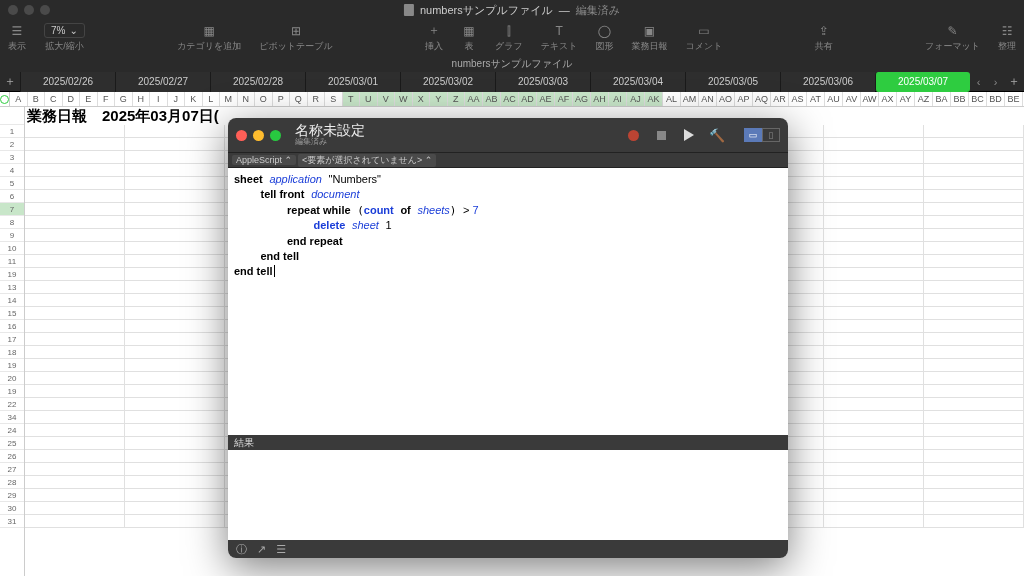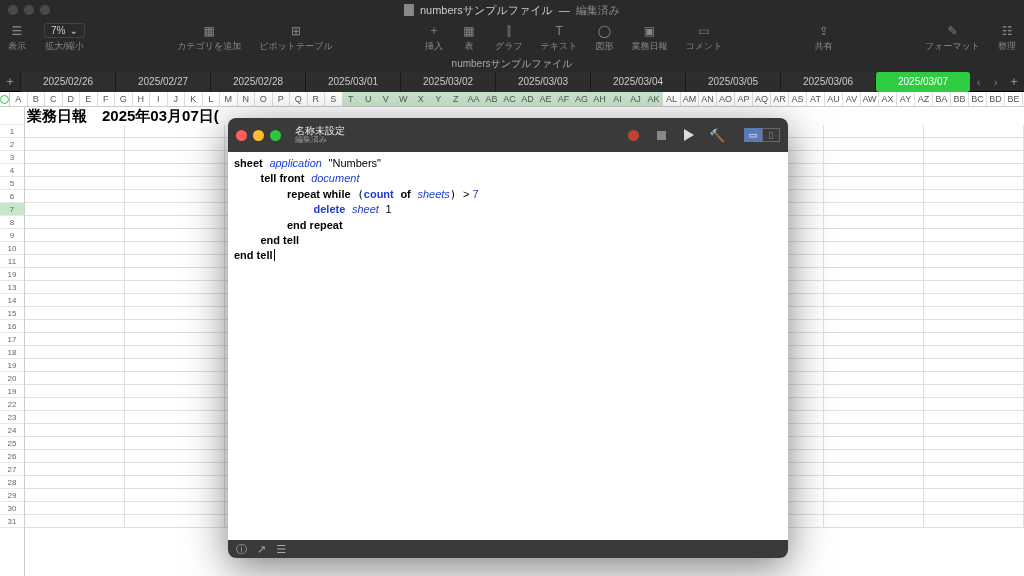--- a/index.html
+++ b/index.html
@@ -48,21 +48,21 @@
   .trow { height: 13px; display:flex; }
   .tcell { border-right: 1px solid #e0e0e0; border-bottom: 1px solid #e0e0e0; height: 13px; }
 
   
   .editor-window { position: absolute; left: 228px; top: 118px; width: 560px; height: 440px; background: #fff; border-radius: 8px; box-shadow: 0 10px 40px rgba(0,0,0,0.5); overflow: hidden; display:flex; flex-direction:column; }
   .editor-titlebar { height: 34px; background: #3a3a3a; display:flex; align-items:center; padding: 0 8px; gap: 10px; }
   .ed-traffic { display:flex; gap:6px; }
   .ed-dot { width:11px; height:11px; border-radius:50%; }
   .ed-close { background:#ff5f57; } .ed-min { background:#febc2e; } .ed-max { background:#28c840; }
   .ed-title-block { display:flex; flex-direction:column; line-height:1.1; margin-left:4px; }
-  .ed-title { color:#eee; font-size:10px; }
+  .ed-title { color:#eee; font-size:14px; }
   .ed-sub { color:#999; font-size:8px; }
   .ed-toolbar-right { margin-left:auto; display:flex; align-items:center; gap:14px; }
   .ed-btn { width:14px; height:14px; display:flex; align-items:center; justify-content:center; }
   .rec-dot { width:11px; height:11px; border-radius:50%; background:#bb4433; }
   .stop-sq { width:9px; height:9px; background:#888; }
   .play-tri { width:0; height:0; border-left:10px solid #ddd; border-top:6px solid transparent; border-bottom:6px solid transparent; }
   .hammer { color:#bbb; font-size:13px; }
   .view-group { display:flex; gap:0; margin-left:6px; }
   .view-btn { width:18px; height:14px; border:1px solid #666; display:flex; align-items:center; justify-content:center; }
   .view-btn.on { background:#5b7ab8; border-color:#5b7ab8; }
@@ -274,21 +274,21 @@
       <div class="rownum">13</div>
       <div class="rownum">14</div>
       <div class="rownum">15</div>
       <div class="rownum">16</div>
       <div class="rownum">17</div>
       <div class="rownum">18</div>
       <div class="rownum">19</div>
       <div class="rownum">20</div>
       <div class="rownum">19</div>
       <div class="rownum">22</div>
-      <div class="rownum">23</div>
+      <div class="rownum">34</div>
       <div class="rownum">24</div>
       <div class="rownum">25</div>
       <div class="rownum">26</div>
       <div class="rownum">27</div>
       <div class="rownum">28</div>
       <div class="rownum">29</div>
       <div class="rownum">30</div>
       <div class="rownum">31</div>
     </div>
   <div class="cells">
@@ -697,26 +697,31 @@
       <div class="view-group">
         <div class="view-btn on">
             <span style="color:#fff;font-size:9px">▭</span>
           </div>
         <div class="view-btn">
             <span style="color:#888;font-size:9px">▯</span>
           </div>
       </div>
     </div>
   </div>
+  <div class="lang-bar">
+    <span class="lang-chip"><span>AppleScript</span> ⌃</span>
+    <span class="lang-chip"><span>&lt;要素が選択されていません&gt;</span> ⌃</span>
+  </div>
   <div class="code-area"><span class="kw">sheet</span> <span class="cls">application</span> <span class="str">"Numbers"</span>
     <span class="kw">tell front</span> <span class="cls">document</span>
         <span class="kw">repeat while</span> (<span class="cmd">count</span> <span class="kw">of</span> <span class="cls">sheets</span>) <span>&gt; </span><span class="num">7</span>
             <span class="cmd">delete</span> <span class="cls">sheet</span> <span>1</span>
         <span class="kw">end repeat</span>
     <span class="kw">end tell</span>
 <span class="kw cursor-line">end tell</span></div>
+  <div class="result-header">結果</div>
   <div class="result-body"></div>
   <div class="editor-footer">
     <span>ⓘ</span>
     <span>↗</span>
     <span>☰</span>
   </div>
 </div>
 
 </body></html>

